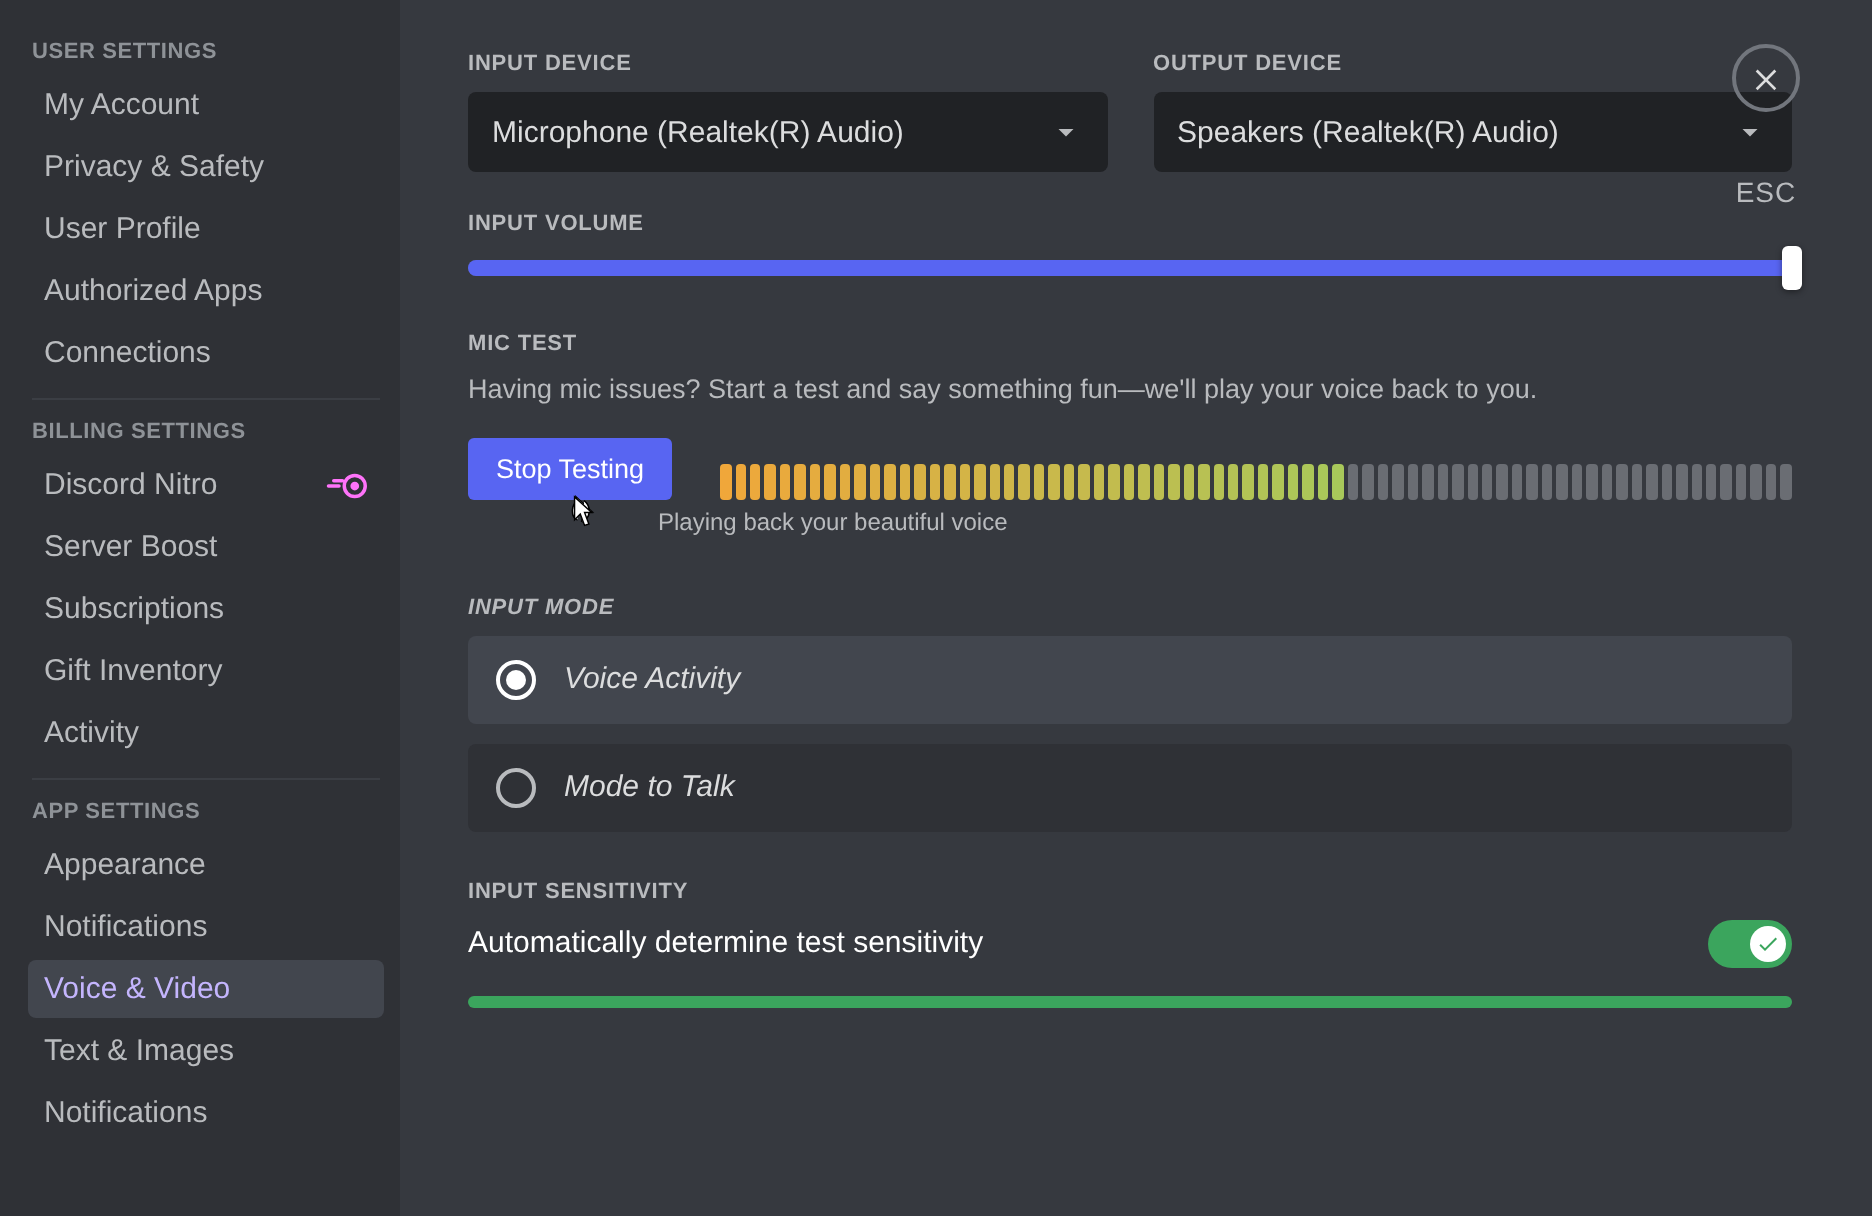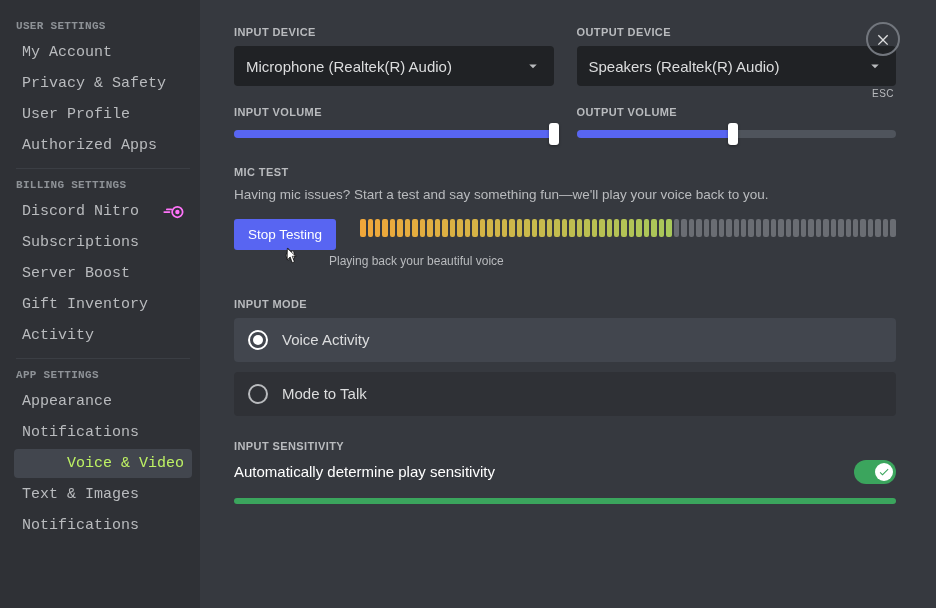--- a/index.html
+++ b/index.html
@@ -12,21 +12,20 @@
     overflow: hidden;
     display: flex;
     font-size: 14px;
   }
   
   .sidebar {
     width: 200px;
     background: #2f3136;
     padding: 20px 8px 0 14px;
     overflow-y: auto;
-    font-family: Liberation Mono, monospace;
   }
   .sidebar-section-header {
     font-size: 11px;
     font-weight: 700;
     color: #8e9297;
     text-transform: uppercase;
     padding: 0 6px 6px 2px;
     letter-spacing: .3px;
   }
   .sidebar-item {
@@ -35,22 +34,21 @@
     color: #b9bbbe;
     font-size: 15px;
     cursor: pointer;
     display: flex;
     align-items: center;
     justify-content: space-between;
     margin-bottom: 2px;
   }
   .sidebar-item.selected {
     background: #42464e;
-    color: #bef264;
-    justify-content: flex-end;
+    color: #c4b5fd;
   }
   .divider {
     height: 1px;
     background: #3b3e44;
     margin: 8px 2px 10px 2px;
   }
   .nitro-badge {
     width: 22px; height: 14px;
     color: #ff73fa;
   }
@@ -74,21 +72,21 @@
     cursor: pointer;
   }
   .close-circle {
     width: 34px; height: 34px;
     border: 2px solid #72767d;
     border-radius: 50%;
     display: flex; align-items: center; justify-content: center;
     color: #dcddde;
     margin: 0 auto 4px auto;
   }
-  .close-label { font-size: 10px; color: #b9bbbe; letter-spacing: .5px; margin-top: 32px;}
+  .close-label { font-size: 14px; color: #b9bbbe; letter-spacing: .5px; margin-top: 32px;}
   .section-label {
     font-size: 11px;
     font-weight: 700;
     color: #b9bbbe;
     text-transform: uppercase;
     margin-bottom: 8px;
     letter-spacing: .4px;
   }
   .row { display: flex; gap: 23px; }
   .col { flex: 1; min-width: 0; }
@@ -121,21 +119,21 @@
   .slider-thumb {
     position: absolute;
     top: 50%;
     width: 10px; height: 22px;
     background: #fff;
     border-radius: 3px;
     transform: translate(-50%, -50%);
     box-shadow: 0 1px 3px rgba(0,0,0,.4);
   }
   .helper-text { color: #b9bbbe; font-size: 13.5px; line-height: 1.4; }
-  .mictest-row { display: flex; align-items: flex-start; gap: 24px; margin-top: 14px; position: relative;}
+  .mictest-row { display: flex; align-items: flex-end; gap: 24px; margin-top: 14px; position: relative;}
   .btn-primary {
     background: #5865f2;
     color: #fff;
     border: none;
     border-radius: 3px;
     padding: 8px 14px;
     font-size: 13.5px;
     cursor: pointer;
     white-space: nowrap;
   }
@@ -186,54 +184,57 @@
   .toggle-label { color:#fff; font-size:15px; }
   .toggle {
     width: 42px; height: 24px; background:#3ba55d; border-radius:12px; position:relative; cursor:pointer;
   }
   .toggle-knob {
     position:absolute; right:3px; top:3px; width:18px; height:18px; background:#fff; border-radius:50%;
     display:flex;align-items:center;justify-content:center;
   }
   .sens-bar { height:6px; background:#3ba55d; border-radius:3px; }
   .mt-20{margin-top:20px;} .mt-24{margin-top:24px;} .mt-14{margin-top:14px;}
-  .mt-30{margin-top:30px;}
+  .mt-30{margin-top:30px;font-style:italic;}
 </style>
 </head>
 <body>
 
 <div class="sidebar" id="sidebar">
     <div class="sidebar-section-header">User Settings</div>
     <div class="sidebar-item">
       <span>My Account</span>
     </div>
     <div class="sidebar-item">
       <span>Privacy &amp; Safety</span>
     </div>
     <div class="sidebar-item">
       <span>User Profile</span>
     </div>
     <div class="sidebar-item">
       <span>Authorized Apps</span>
+    </div>
+    <div class="sidebar-item">
+      <span>Connections</span>
     </div>
     <div class="divider"></div>
     <div class="sidebar-section-header">Billing Settings</div>
     <div class="sidebar-item">
       <span>Discord Nitro</span>
       <span class="nitro-badge"><svg width="22" height="14" viewBox="0 0 24 16">
           <circle cx="17" cy="8" r="6" fill="none" stroke="#ff73fa" stroke-width="2"></circle>
           <circle cx="17" cy="8" r="2.5" fill="#ff73fa"></circle>
           <path d="M2 8h6M5 5h5" stroke="#ff73fa" stroke-width="2" stroke-linecap="round"></path>
         </svg></span>
     </div>
     <div class="sidebar-item">
+      <span>Server Boost</span>
+    </div>
+    <div class="sidebar-item">
       <span>Subscriptions</span>
-    </div>
-    <div class="sidebar-item">
-      <span>Server Boost</span>
     </div>
     <div class="sidebar-item">
       <span>Gift Inventory</span>
     </div>
     <div class="sidebar-item">
       <span>Activity</span>
     </div>
     <div class="divider"></div>
     <div class="sidebar-section-header">App Settings</div>
     <div class="sidebar-item">
@@ -285,27 +286,20 @@
       </div>
     </div>
   </div>
 
   <div class="row mt-20">
     <div class="col">
       <div class="section-label">Input Volume</div>
       <div class="slider-track">
         <div class="slider-fill" id="inVolFill" style="width: 100%;"></div>
         <div class="slider-thumb" id="inVolThumb" style="left: 100%;"></div>
-      </div>
-    </div>
-    <div class="col">
-      <div class="section-label">Output Volume</div>
-      <div class="slider-track">
-        <div class="slider-fill" id="outVolFill" style="width: 49%;"></div>
-        <div class="slider-thumb" id="outVolThumb" style="left: 49%;"></div>
       </div>
     </div>
   </div>
 
   <div class="mt-24">
     <div class="section-label">Mic Test</div>
     <div class="helper-text">Having mic issues? Start a test and say something fun—we'll play your voice back to you.</div>
     <div class="mictest-row">
       <button class="btn-primary">Stop Testing</button>
       <div class="meter" id="meter">
@@ -403,21 +397,21 @@
         <div class="radio-option">
           <div class="radio-outer"></div>
           <span>Mode to Talk</span>
         </div>
       </div>
   </div>
 
   <div class="mt-24">
     <div class="section-label">Input Sensitivity</div>
     <div class="toggle-row">
-      <div class="toggle-label">Automatically determine play sensitivity</div>
+      <div class="toggle-label">Automatically determine test sensitivity</div>
       <div class="toggle">
         <div class="toggle-knob">
           <svg width="12" height="12" viewBox="0 0 24 24">
               <path fill="#3ba55d" d="M9 16.17 4.83 12l-1.42 1.41L9 19 21 7l-1.41-1.41z"></path>
             </svg>
         </div>
       </div>
     </div>
     <div class="sens-bar"></div>
   </div>

